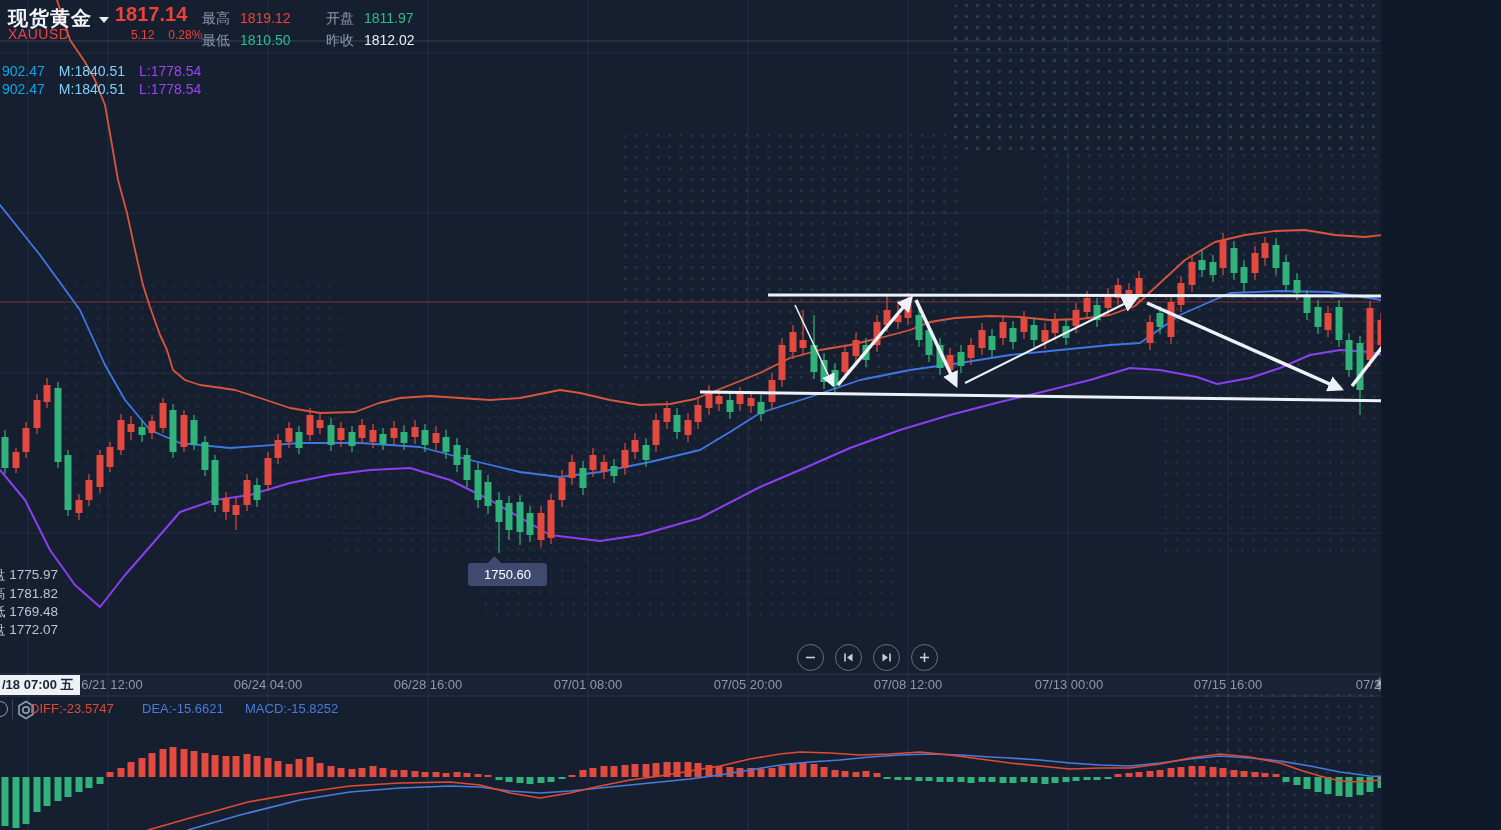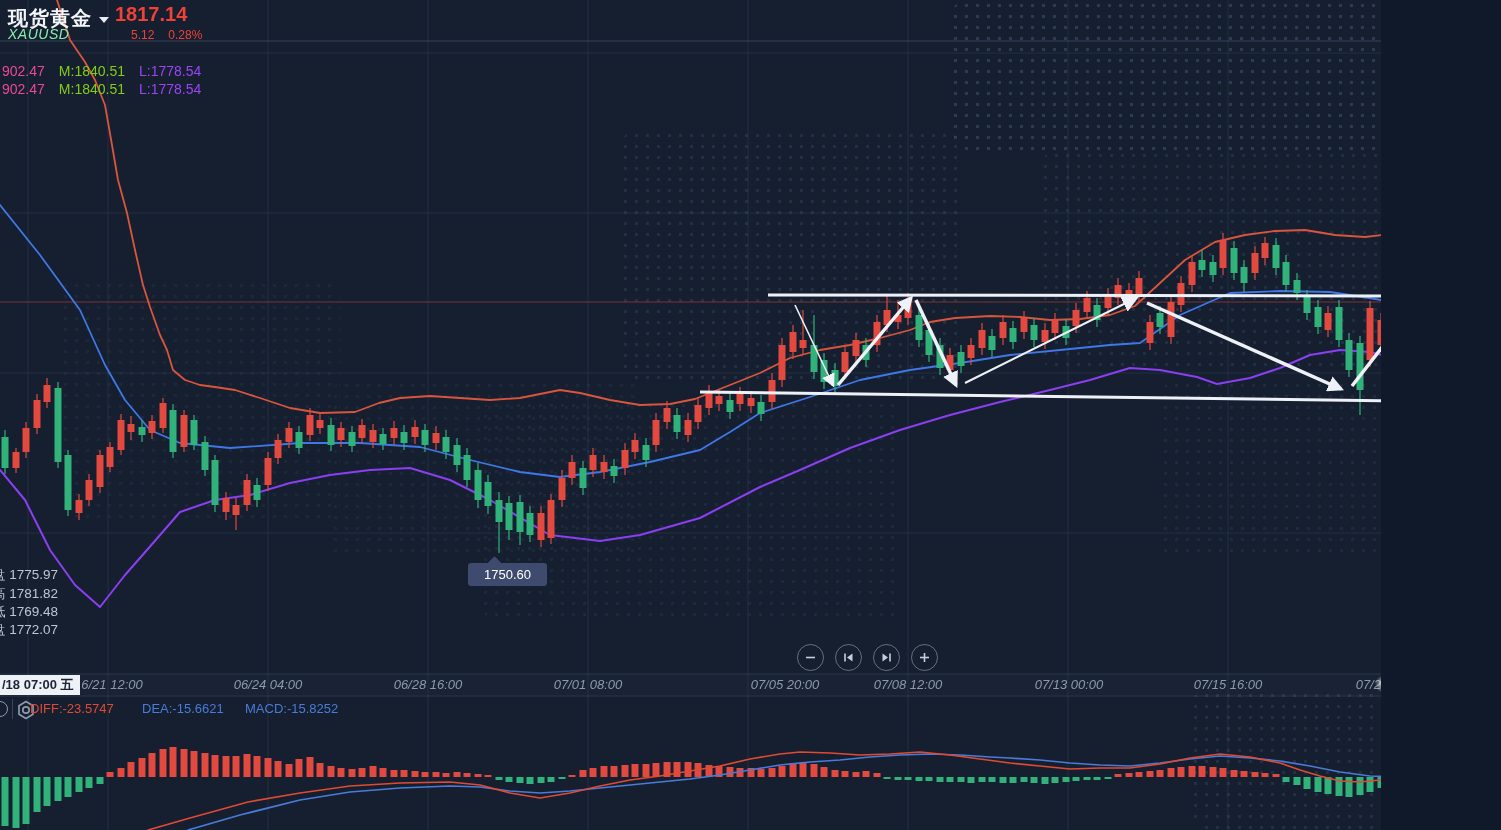--- a/index.html
+++ b/index.html
@@ -6,38 +6,38 @@
   #app{position:relative;width:1381px;height:830px;background:#151f30;overflow:hidden;
        font-family:"Liberation Sans",sans-serif;color:#dfe6f0;}
   .dots{position:absolute;z-index:1;pointer-events:none;
         background-image:radial-gradient(rgba(96,118,158,0.38) 1.6px,transparent 1.7px);
         background-size:11px 11px;border-radius:18px;}
   #chart{position:absolute;left:0;top:0;z-index:3;pointer-events:none;}
   .hdr{position:absolute;z-index:6;white-space:nowrap;}
   .sym{left:8px;top:5px;font-size:20px;font-weight:bold;color:#f2f5fa;letter-spacing:1px;}
   .caret{display:inline-block;width:0;height:0;border-left:5px solid transparent;border-right:5px solid transparent;
          border-top:6px solid #e8edf4;margin-left:7px;vertical-align:middle;}
-  .code{left:8px;top:26px;font-size:14px;color:#86efac;letter-spacing:.5px;font-style:italic;}
+  .code{left:8px;top:26px;font-size:14px;color:#ef4444;letter-spacing:.5px;}
   .price{left:115px;top:3px;font-size:20px;font-weight:bold;color:var(--red-txt,#ef4237);}
   .chg{left:131px;top:28px;font-size:12px;color:var(--red-txt,#ef4237);}
   .chg span{margin-right:14px;}
   .stats{left:202px;top:7px;font-size:14px;}
   .stats .row{height:22px;line-height:22px;}
   .stats .lbl{display:inline-block;color:#8d99ad;margin-right:10px;}
   .stats .val{display:inline-block;width:62px;margin-right:20px;}
   .c-red{color:var(--red-txt,#ef4237);} .c-green{color:#27bf8c;} .c-white{color:#e8edf4;}
   .boll{left:2px;font-size:14px;z-index:6;}
   .boll b{font-weight:normal;margin-right:14px;}
-  .b-u{color:#ec4899;} .b-m{color:#84cc16;} .b-l{color:#9b45f5;}
+  .b-u{color:#0ea5e9;} .b-m{color:#7dd3fc;} .b-l{color:#9b45f5;}
   #leftlabels div{position:absolute;left:-8px;font-size:13.5px;color:#bcc6d4;z-index:6;white-space:nowrap;}
   .tooltip-price{position:absolute;left:468px;top:563px;z-index:7;background:#3f4b6e;border-radius:3px;
       color:#fff;font-size:13px;padding:4px 16px;}
   .tooltip-price:before{content:"";position:absolute;left:22px;top:-5px;width:9px;height:9px;background:#3f4b6e;
       transform:rotate(45deg);}
-  .axisrow{position:absolute;left:0;top:675px;width:1501px;height:20px;z-index:2;background:rgba(255,255,255,0.02);font-style:italic;}
+  .axisrow{position:absolute;left:0;top:675px;width:1501px;height:20px;z-index:2;background:rgba(255,255,255,0.02);}
   .axisrow .tick{position:absolute;top:2px;width:110px;text-align:center;font-size:13px;color:#8d99ad;white-space:nowrap;}
   .axis-tooltip{position:absolute;left:0;top:675px;z-index:4;height:20px;line-height:20px;background:#eef1f6;
       color:#1b2537;font-size:13px;font-weight:bold;padding:0 6px 0 2px;}
   .playbar{position:absolute;left:797px;top:644px;z-index:6;display:flex;gap:11px;}
   .pbtn{width:25px;height:25px;border-radius:50%;border:1px solid rgba(195,206,224,0.45);
         display:flex;align-items:center;justify-content:center;background:transparent;cursor:pointer;}
   .macdhdr{position:absolute;top:701px;z-index:6;font-size:13px;white-space:nowrap;}
   .m-diff{left:30px;color:#e04a33;} .m-dea{left:142px;color:#4a7bd9;} .m-macd{left:245px;color:#4a7bd9;}
   .gearwrap{position:absolute;left:15px;top:699px;z-index:6;}
   .edgeicon{position:absolute;left:-8px;top:701px;z-index:6;width:14px;height:14px;border:1.5px solid #8d99ad;border-radius:50%;}
@@ -533,20 +533,30 @@
   </svg>
 
   <div class="hdr sym">
     <span>现货黄金</span><span class="caret"></span>
   </div>
   <div class="hdr code">XAUUSD</div>
   <div class="hdr price">1817.14</div>
   <div class="hdr chg">
     <span>5.12</span><span>0.28%</span>
   </div>
+  <div class="hdr stats">
+    <div class="row">
+      <span class="lbl">最高</span><span class="val c-red">1819.12</span>
+      <span class="lbl">开盘</span><span class="val c-green">1811.97</span>
+    </div>
+    <div class="row">
+      <span class="lbl">最低</span><span class="val c-green">1810.50</span>
+      <span class="lbl">昨收</span><span class="val c-white">1812.02</span>
+    </div>
+  </div>
 
   <div class="hdr boll" style="top:63px;">
     <b class="b-u">902.47</b><b class="b-m">M:1840.51</b><b class="b-l">L:1778.54</b>
   </div>
   <div class="hdr boll" style="top:81px;">
     <b class="b-u">902.47</b><b class="b-m">M:1840.51</b><b class="b-l">L:1778.54</b>
   </div>
 
   <div id="leftlabels">
       <div style="top: 566px;">盘 1775.97</div>
@@ -557,21 +567,21 @@
 
   <div class="tooltip-price">
     <span>1750.60</span>
   </div>
 
   <div class="axisrow" id="axisrow">
       <span class="tick" style="left: 57px;">6/21 12:00</span>
       <span class="tick" style="left: 213px;">06/24 04:00</span>
       <span class="tick" style="left: 373px;">06/28 16:00</span>
       <span class="tick" style="left: 533px;">07/01 08:00</span>
-      <span class="tick" style="left: 730px;">07/05 20:00</span>
+      <span class="tick" style="left: 693px;">07/05 20:00</span>
       <span class="tick" style="left: 853px;">07/08 12:00</span>
       <span class="tick" style="left: 1014px;">07/13 00:00</span>
       <span class="tick" style="left: 1173px;">07/15 16:00</span>
       <span class="tick" style="left: 1335px;">07/20 08:00</span>
     </div>
   <div class="axis-tooltip"><span>/18 07:00 五</span></div>
 
   <div class="playbar">
     <div class="pbtn">
       <svg width="13" height="13" viewBox="0 0 13 13">

